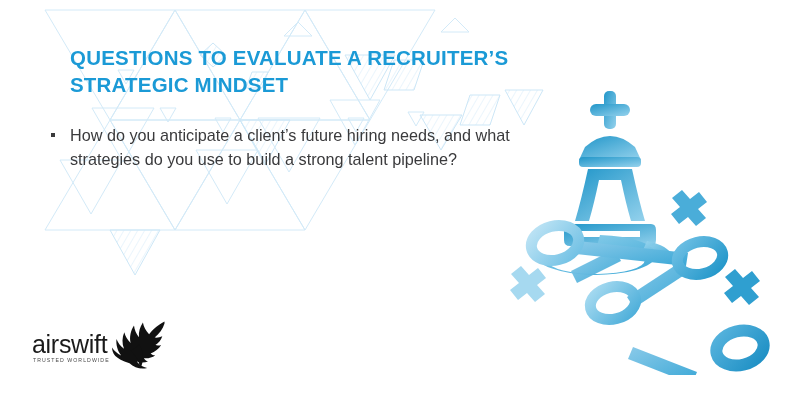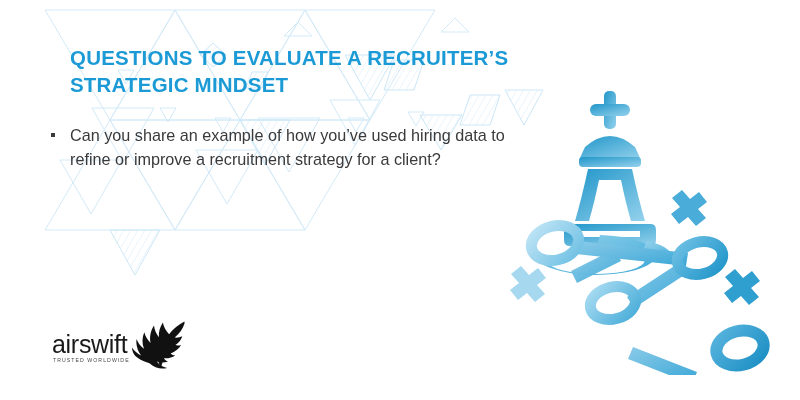--- a/index.html
+++ b/index.html
@@ -65,21 +65,21 @@
     left: 3px;
     top: 9px;
     width: 3.5px;
     height: 3.5px;
     background: #3a3a3c;
   }
 
   
   #logo {
     position: absolute;
-    left: 52px;
+    left: 32px;
     top: 320px;
     width: 130px;
     height: 56px;
   }
   #logo-wordmark {
     position: absolute;
     left: 0;
     top: 12px;
     font-size: 25px;
     color: #1a1a1a;
@@ -162,21 +162,21 @@
       <polygon points="60,160 122,160 91,214"></polygon>
       <polygon points="196,150 258,150 227,204"></polygon>
     </g>
   </svg>
 
   <div id="title">Questions to Evaluate a Recruiter’s Strategic Mindset</div>
 
   <ul id="bullet-list">
     <li class="bullet-item">
       <span class="bullet-marker"></span>
-      <span>Can you share an example of how you’ve used hiring data to refine or improve a recruitment strategy for a client?</span>
+      <span>How do you anticipate a client’s future hiring needs, and what strategies do you use to build a strong talent pipeline?</span>
     </li>
   </ul>
 
   <div id="logo">
     <div id="logo-wordmark">airswift</div>
     <div id="logo-tagline">TRUSTED WORLDWIDE</div>
     <svg id="logo-bird" viewBox="0 0 56 50" xmlns="http://www.w3.org/2000/svg">
       <path fill="#111111" d="M54.5 3.5c-1.6 5.6-5.4 10.4-9.8 14.1 2.6.3 5.2-.2 7.6-1.3-1.1 3.6-3.6 6.7-6.9 8.8 1.9.5 3.9.4 5.8-.2-2.4 3.9-6.2 6.9-10.6 8.5 1.3 1.2 2.9 1.9 4.6 2.1-3.3 2.3-7.4 3.2-11.4 2.7 1 1.5 2.5 2.6 4.2 3.2-3.6 1.3-7.6 1.3-11.3.1 2.6 3.3 6.3 5.6 10.4 6.4-6.2 1.5-12.9-.3-17.6-4.7C4.9 39 2.3 33.4 2 27.6c2.2 3.5 5.4 6.2 9.1 7.8-3.6-4.6-5.3-10.5-4.6-16.3 1.5 3.9 4.1 7.3 7.5 9.7-2.1-5.3-2-11.3.3-16.5 1 4.1 3.2 7.8 6.3 10.6C19.2 17.1 20.6 10.7 24 5.5c.5 4.3 2.2 8.4 4.9 11.8-.4-5.2 1-10.4 4-14.7.8 4.4 3 8.5 6.2 11.6 2.9-3.6 6.3-6.8 10.1-9.4 1.8-1.2 3.6-2.3 5.3-3.3z"></path>
       <path fill="#111111" d="M29 24.5c2.8 3.9 4.2 8.7 4 13.5-.1 3.6-1 7.2-2.7 10.4-.6-4.3-2.2-8.4-4.6-12-1.4-2.1-3-4-4.8-5.7 2.9-1.6 5.6-3.7 8.1-6.2z"></path>
     </svg>

